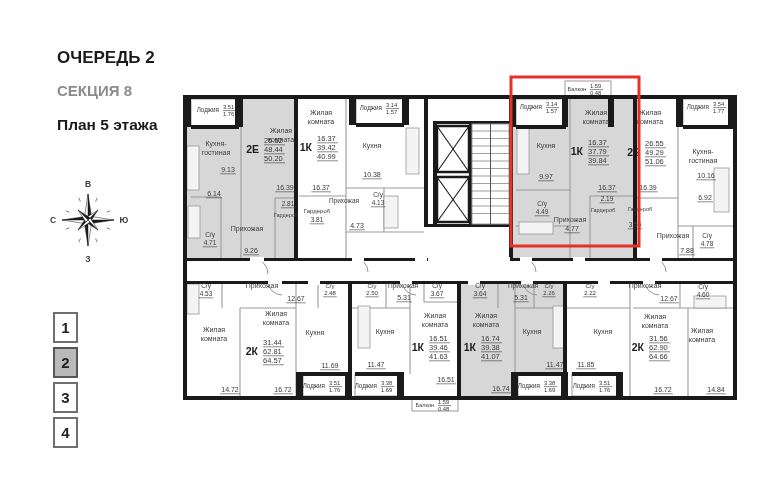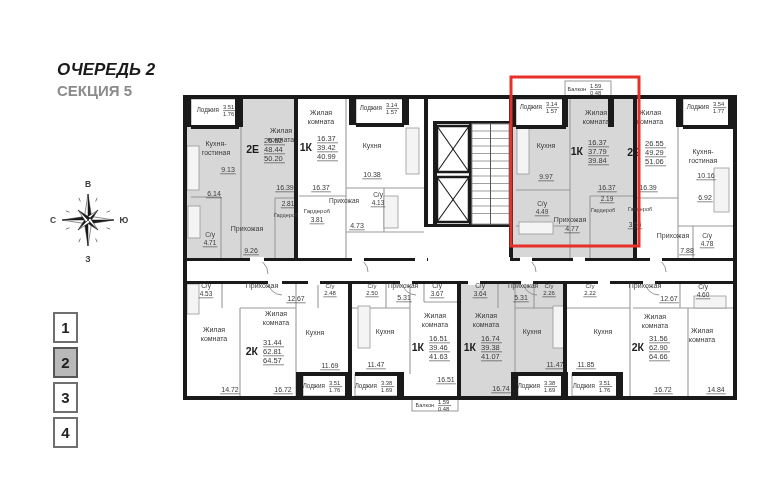--- a/index.html
+++ b/index.html
@@ -1,38 +1,39 @@
 <!DOCTYPE html>
 <html><head>
 <meta charset="utf-8">
 <style>
   html,body{margin:0;padding:0;background:#fff;}
   .page{position:relative;width:784px;height:500px;background:#fff;overflow:hidden;
         font-family:"Liberation Sans",sans-serif;}
-  .hdr1{position:absolute;left:57px;top:60px;font-size:17px;font-weight:800;color:#1b1b1b;font-style:italic;}
+  .hdr1{position:absolute;left:57px;top:48px;font-size:17px;font-weight:800;color:#1b1b1b;}
   .hdr2{position:absolute;left:57px;top:82px;font-size:15px;font-weight:700;color:#8b8b8b;}
   .hdr3{position:absolute;left:57px;top:116px;font-size:15.5px;font-weight:700;color:#1b1b1b;}
   .compass{position:absolute;left:46px;top:176px;}
   .compass text{font-size:8.5px;fill:#3c3c3c;font-weight:600;}
   #plan{position:absolute;left:0;top:0;width:784px;height:500px;font-family:"Liberation Sans",sans-serif;}
   .wm{position:absolute;left:52px;top:220px;width:700px;font-size:50px;font-weight:800;
       color:#6f6f6f;opacity:.22;letter-spacing:8px;z-index:6;pointer-events:none;white-space:nowrap;}
   .fselwrap{position:absolute;left:53px;top:312px;z-index:7;}
   .fsel{width:21px;height:27px;border:2px solid #6f6f6f;background:#fff;display:flex;
         align-items:center;justify-content:center;font-size:15px;font-weight:700;color:#222;
         margin-bottom:4px;cursor:pointer;}
   .fsel.active{background:#b9b9b9;border-color:#565656;}
 </style>
 </head>
 <body>
 
 <div class="page">
 
   <div class="hdr1">ОЧЕРЕДЬ 2</div>
-  <div class="hdr2">СЕКЦИЯ 5</div>
+  <div class="hdr2">СЕКЦИЯ 8</div>
+  <div class="hdr3">План 5 этажа</div>
 
   <svg class="compass" width="86" height="92" viewBox="0 0 86 92">
     <g stroke="#1a1a1a" stroke-width="0.5">
       <polygon points="42,18 46,44 42,44" fill="#1a1a1a"></polygon>
         <polygon points="42,18 38,44 42,44" fill="#fff"></polygon>
       <polygon points="42,18 46,44 42,44" fill="#1a1a1a" transform="rotate(90 42 44)"></polygon>
         <polygon points="42,18 38,44 42,44" fill="#fff" transform="rotate(90 42 44)"></polygon>
       <polygon points="42,18 46,44 42,44" fill="#1a1a1a" transform="rotate(180 42 44)"></polygon>
         <polygon points="42,18 38,44 42,44" fill="#fff" transform="rotate(180 42 44)"></polygon>
       <polygon points="42,18 46,44 42,44" fill="#1a1a1a" transform="rotate(270 42 44)"></polygon>

